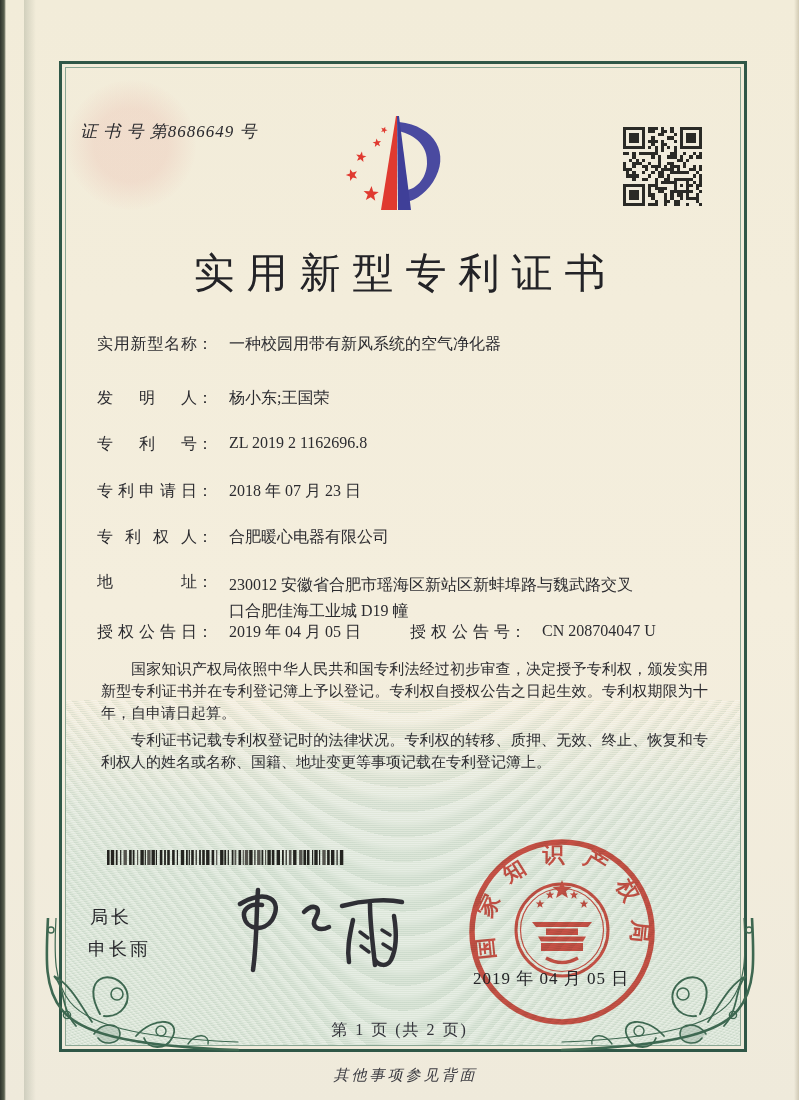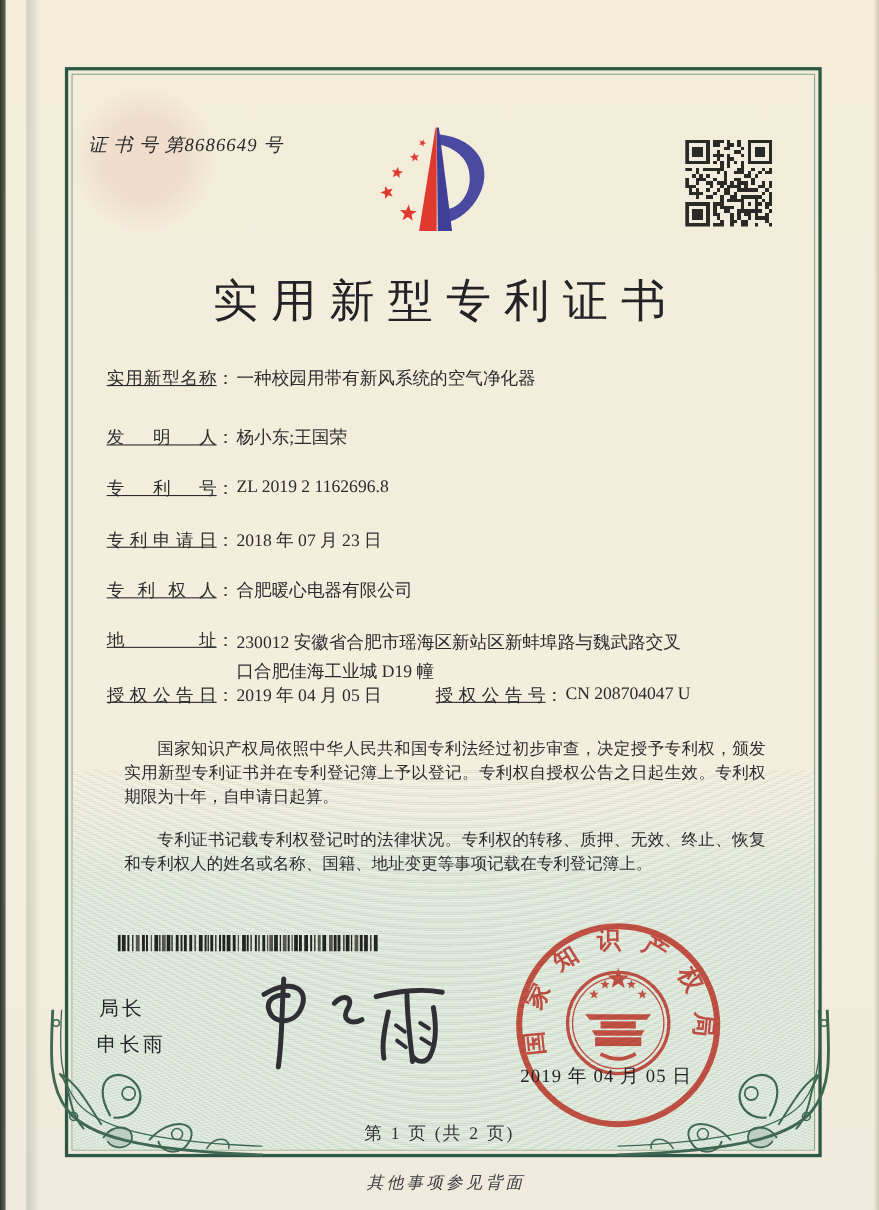--- a/index.html
+++ b/index.html
@@ -27,28 +27,28 @@
       repeating-radial-gradient(140% 95% at 50% 135%,
         rgba(255,255,255,.30) 0 1px, rgba(130,165,140,.16) 2px 3px, rgba(130,165,140,0) 3px 6px),
       linear-gradient(180deg, rgba(223,232,221,0) 0, rgba(222,231,219,.85) 105px, #dce6d9 175px);}
   
   .cert-no{position:absolute;left:80px;top:120px;font-size:17px;letter-spacing:1px;color:#2a2a2e;font-style:italic;}
   .logo{position:absolute;left:335px;top:112px;width:125px;height:106px;}
   .qr{position:absolute;left:623px;top:127px;width:79px;height:79px;}
   .title{position:absolute;left:0;right:0;top:246px;text-align:center;
     font-size:41px;font-weight:400;letter-spacing:12px;text-indent:12px;color:#232327;}
   .row{position:absolute;left:97px;font-size:16px;display:flex;align-items:flex-start;color:#2c2c30;}
-  .row .lab{width:100px;flex:none;text-align:justify;text-align-last:justify;text-decoration:underline;}
+  .row .lab{width:100px;flex:none;text-align:justify;text-align-last:justify;}
   .row .col{flex:none;}
-  .row .val{margin-left:2px;}
+  .row .val{margin-left:16px;}
   .row .val.addr{width:414px;line-height:26px;}
   .grant-gap{width:49px;flex:none;}
   .paras{position:absolute;left:96px;top:653px;width:617px;font-size:15px;line-height:22px;
     text-align:justify;color:#2c2c30;}
-  .paras p{margin:17px;text-indent:2em;}
+  .paras p{margin:5px;text-indent:2em;}
   .barcode{position:absolute;left:107px;top:850px;width:238px;height:15px;}
   .signer-title{position:absolute;left:90px;top:905px;font-size:18px;letter-spacing:3px;color:#27272b;}
   .signer-name{position:absolute;left:88px;top:937px;font-size:18px;letter-spacing:3px;color:#27272b;}
   .signature{position:absolute;left:222px;top:880px;width:185px;height:100px;}
   .seal{position:absolute;left:462px;top:832px;width:200px;height:200px;
     opacity:.9;mix-blend-mode:multiply;}
   .seal-date{position:absolute;left:473px;top:967px;font-size:17px;letter-spacing:1px;color:#242428;z-index:5;}
   .page-num{position:absolute;left:0;right:0;top:1020px;text-align:center;font-size:16px;
     letter-spacing:2px;color:#33333a;}
   .back-note{position:absolute;left:0;right:0;top:1066px;text-align:center;font-size:15px;

